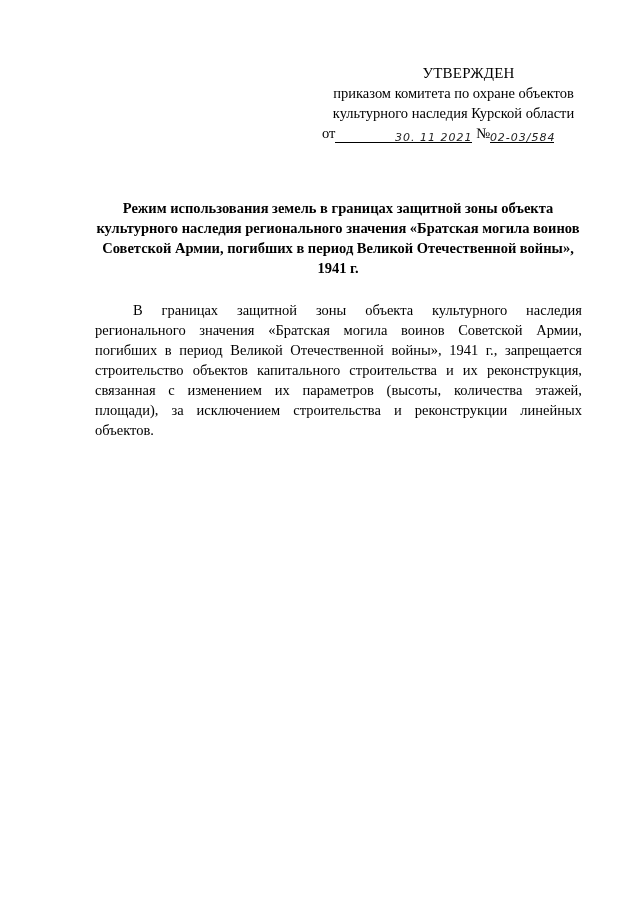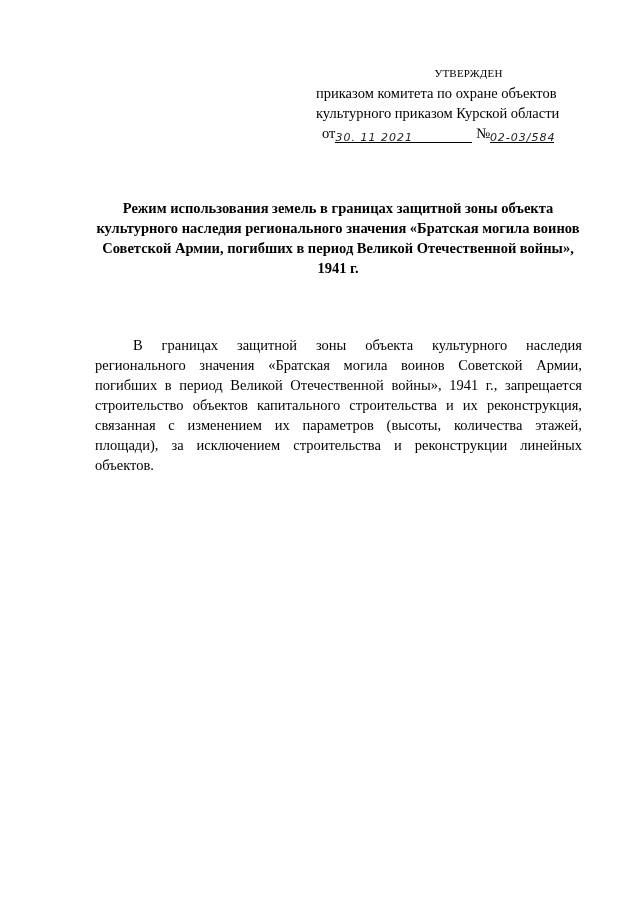--- a/index.html
+++ b/index.html
@@ -1,36 +1,36 @@
 <!DOCTYPE html>
 <html><head>
 <meta charset="utf-8">
 <style>
   html, body { margin:0; padding:0; background:#ffffff; }
   body { width:640px; height:905px; position:relative; overflow:hidden;
          font-family:"Liberation Serif", serif; color:#000; }
   .approval { position:absolute; left:316px; top:63px; width:275px; font-size:14.5px; line-height:20px; }
-  .approval .title { text-align:center; font-size:11px; letter-spacing:0.2px; padding-left:30px; }
-  .approval .line { white-space:nowrap; }
+  .approval .title { text-align:center; font-size:15px; letter-spacing:0.2px; padding-left:30px; }
+  .approval .line { white-space:nowrap;text-align:center; }
   .approval .sig { white-space:nowrap; position:relative; padding-left:6px; }
   .hand { font-family:"DejaVu Sans", sans-serif; font-style:italic; font-size:11px; color:#222; letter-spacing:1px; }
   .underline-field { display:inline-block; border-bottom:1px solid #000; height:16px; vertical-align:bottom; }
   .heading { position:absolute; left:93px; top:198px; width:490px; text-align:center;
              font-weight:bold; font-size:14.5px; line-height:20px; }
   .body-text { position:absolute; left:95px; top:300px; width:487px; text-align:justify;
-               font-size:14.5px; line-height:20px; text-indent:38px;margin-top:35px; }
+               font-size:14.5px; line-height:20px; text-indent:38px; }
 </style>
 </head>
 <body>
 
 <div class="approval">
   <div class="title">УТВЕРЖДЕН</div>
   <div class="line">приказом комитета по охране объектов</div>
-  <div class="line">культурного приказом Курской области</div>
+  <div class="line">культурного наследия Курской области</div>
   <div class="sig">
-    <span>от</span><span class="underline-field" style="width:137px;"><span class="hand">30. 11 2021</span></span>
+    <span>от</span><span class="underline-field" style="width:137px;text-align:right;"><span class="hand">30. 11 2021</span></span>
     <span>№</span><span class="underline-field" style="width:64px;"><span class="hand">02-03/584</span></span>
   </div>
 </div>
 
 <div class="heading">Режим использования земель в границах защитной зоны объекта культурного наследия регионального значения «Братская могила воинов Советской Армии, погибших в период Великой Отечественной войны», 1941 г.</div>
 
 <div class="body-text">В границах защитной зоны объекта культурного наследия регионального значения «Братская могила воинов Советской Армии, погибших в период Великой Отечественной войны», 1941 г., запрещается строительство объектов капитального строительства и их реконструкция, связанная с изменением их параметров (высоты, количества этажей, площади), за исключением строительства и реконструкции линейных объектов.</div>
 
 </body></html>

